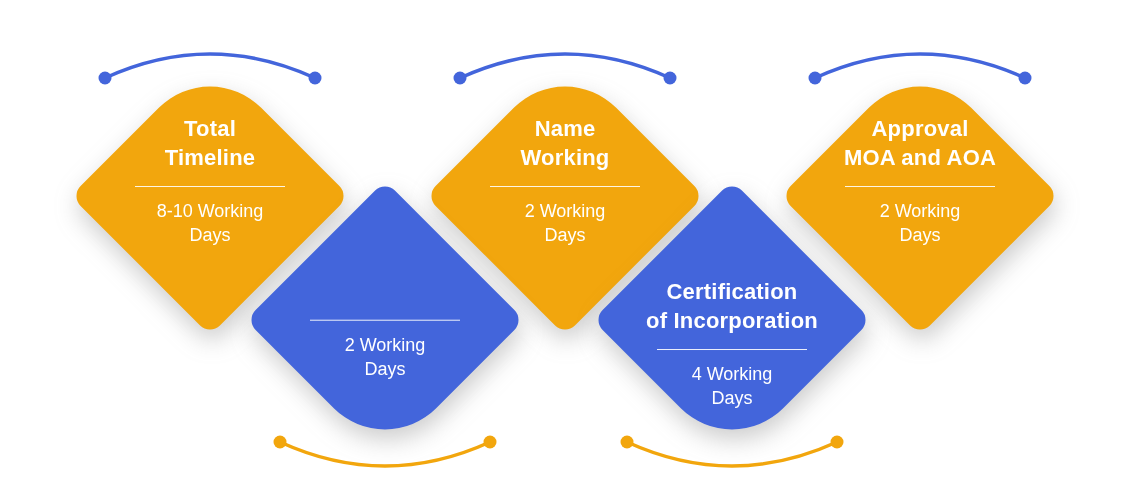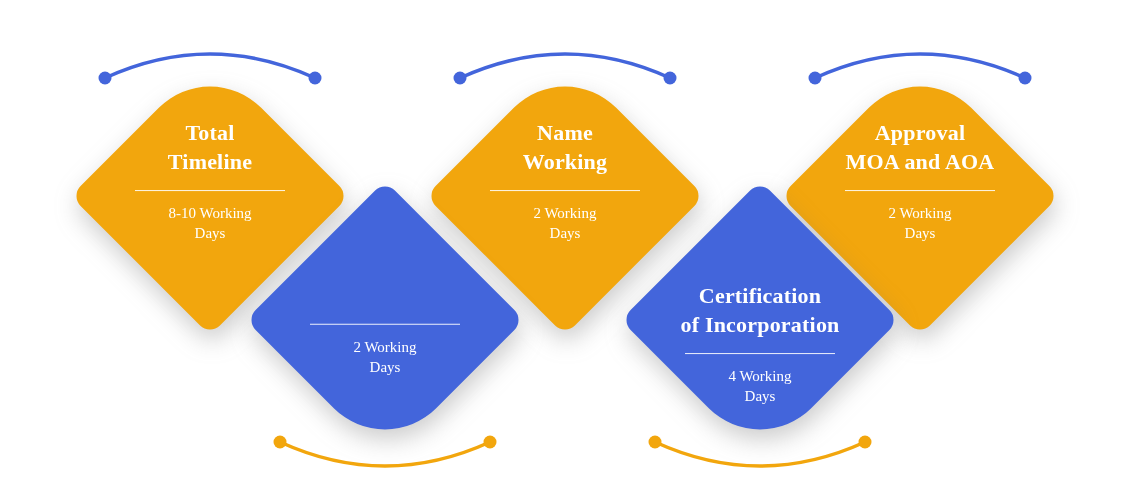--- a/index.html
+++ b/index.html
@@ -6,21 +6,20 @@
   body {
     font-family: "Liberation Sans", sans-serif;
     background: #ffffff;
   }
   .canvas {
     position: relative;
     width: 1129px;
     height: 499px;
     background: #ffffff;
     overflow: hidden;
-    font-family: Liberation Serif, serif;
   }
   .node {
     position: absolute;
     width: 280px;
     height: 280px;
   }
   .shape {
     position: absolute;
     inset: 0;
     filter: drop-shadow(2px 10px 12px rgba(110,110,110,0.35));
@@ -66,21 +65,21 @@
     white-space: pre-line;
     letter-spacing: 0.2px;
   }
   .divider {
     width: 150px;
     height: 1px;
     margin: 13px auto 12px;
     background: rgba(255,255,255,0.9);
   }
   .duration {
-    font-size: 15px;
+    font-size: 18px;
     line-height: 1.35;
     white-space: pre-line;
   }
 </style>
 </head>
 <body>
 
 <div class="canvas">
 
   <div class="node top orange" style="left:70px; top:56px;">
@@ -146,21 +145,21 @@
       <circle cx="10" cy="10" r="6.5" fill="currentColor"></circle>
       <circle cx="220" cy="10" r="6.5" fill="currentColor"></circle>
     </svg>
     <div class="content">
       <div class="divider"></div>
       <div class="duration">2 Working
 Days</div>
     </div>
   </div>
 
-  <div class="node bottom blue" style="left:620px; top:180px;">
+  <div class="node bottom blue" style="left:592px; top:180px;">
     <div class="shape">
         <div class="diamond"></div>
       </div>
     <svg class="arc" viewBox="0 0 230 52">
       <path d="M 10 10 Q 115 58 220 10" fill="none" stroke="currentColor" stroke-width="3.5" stroke-linecap="round"></path>
       <circle cx="10" cy="10" r="6.5" fill="currentColor"></circle>
       <circle cx="220" cy="10" r="6.5" fill="currentColor"></circle>
     </svg>
     <div class="content">
       <div class="title">Certification

